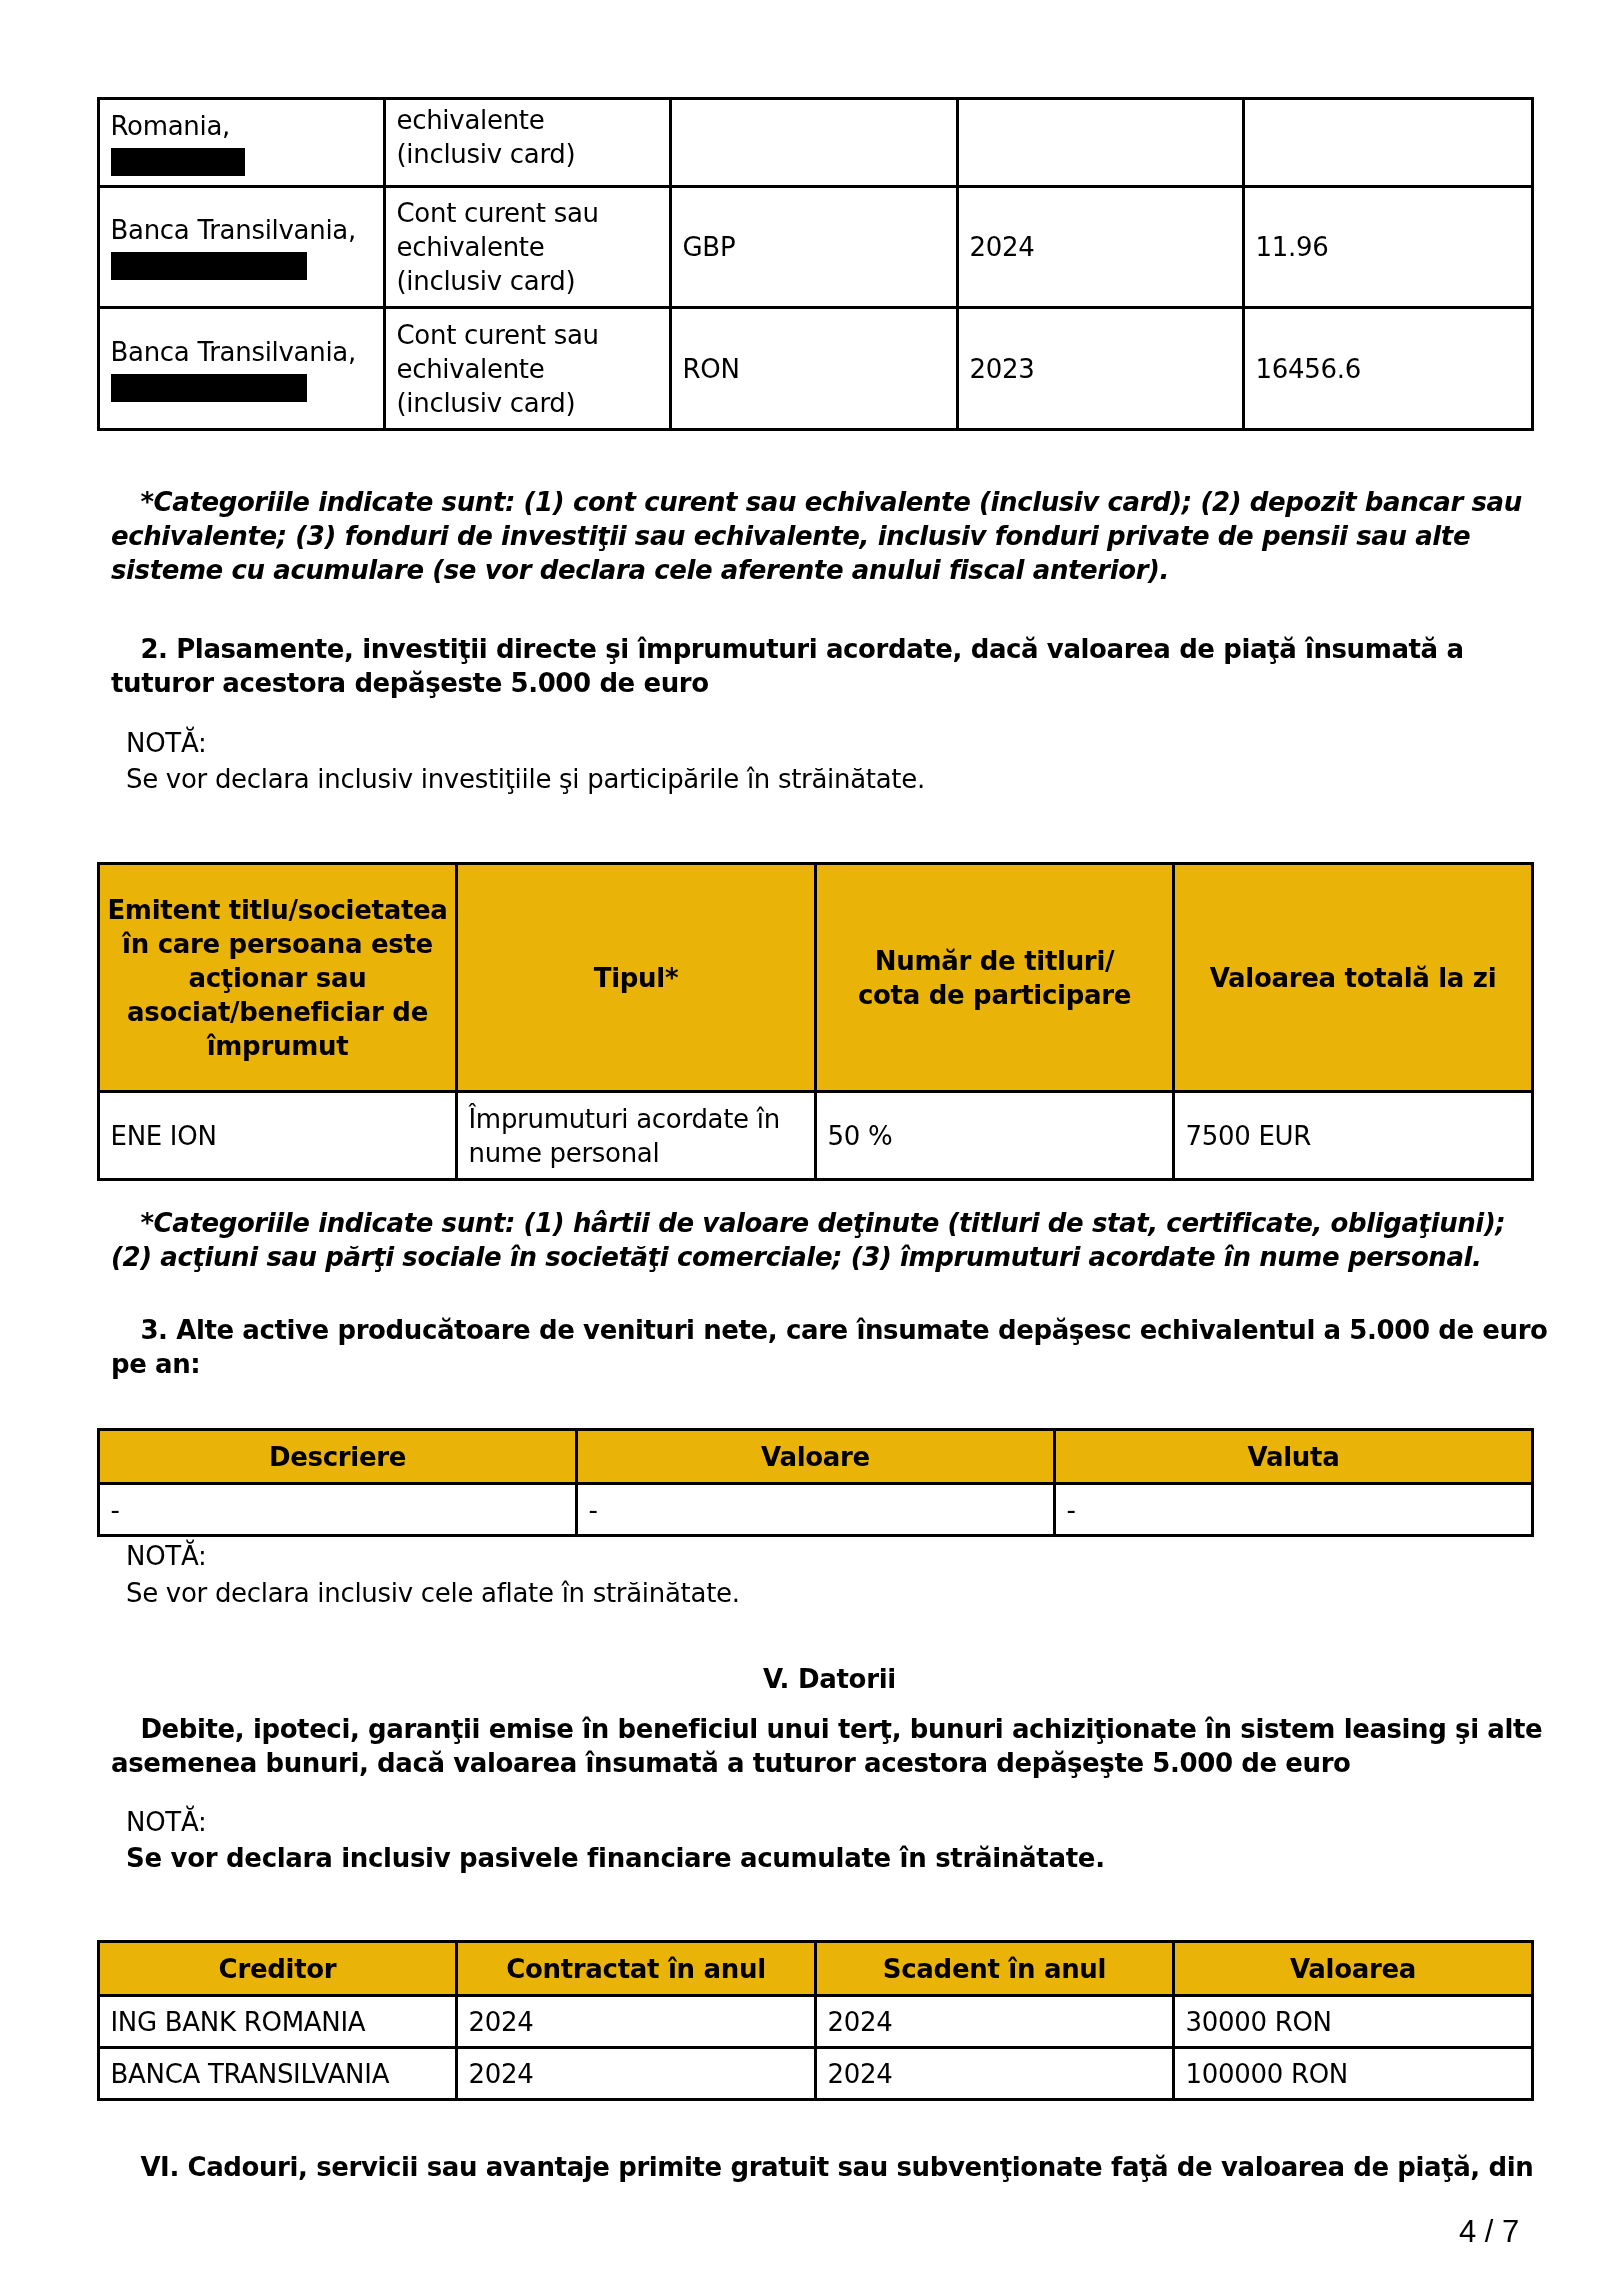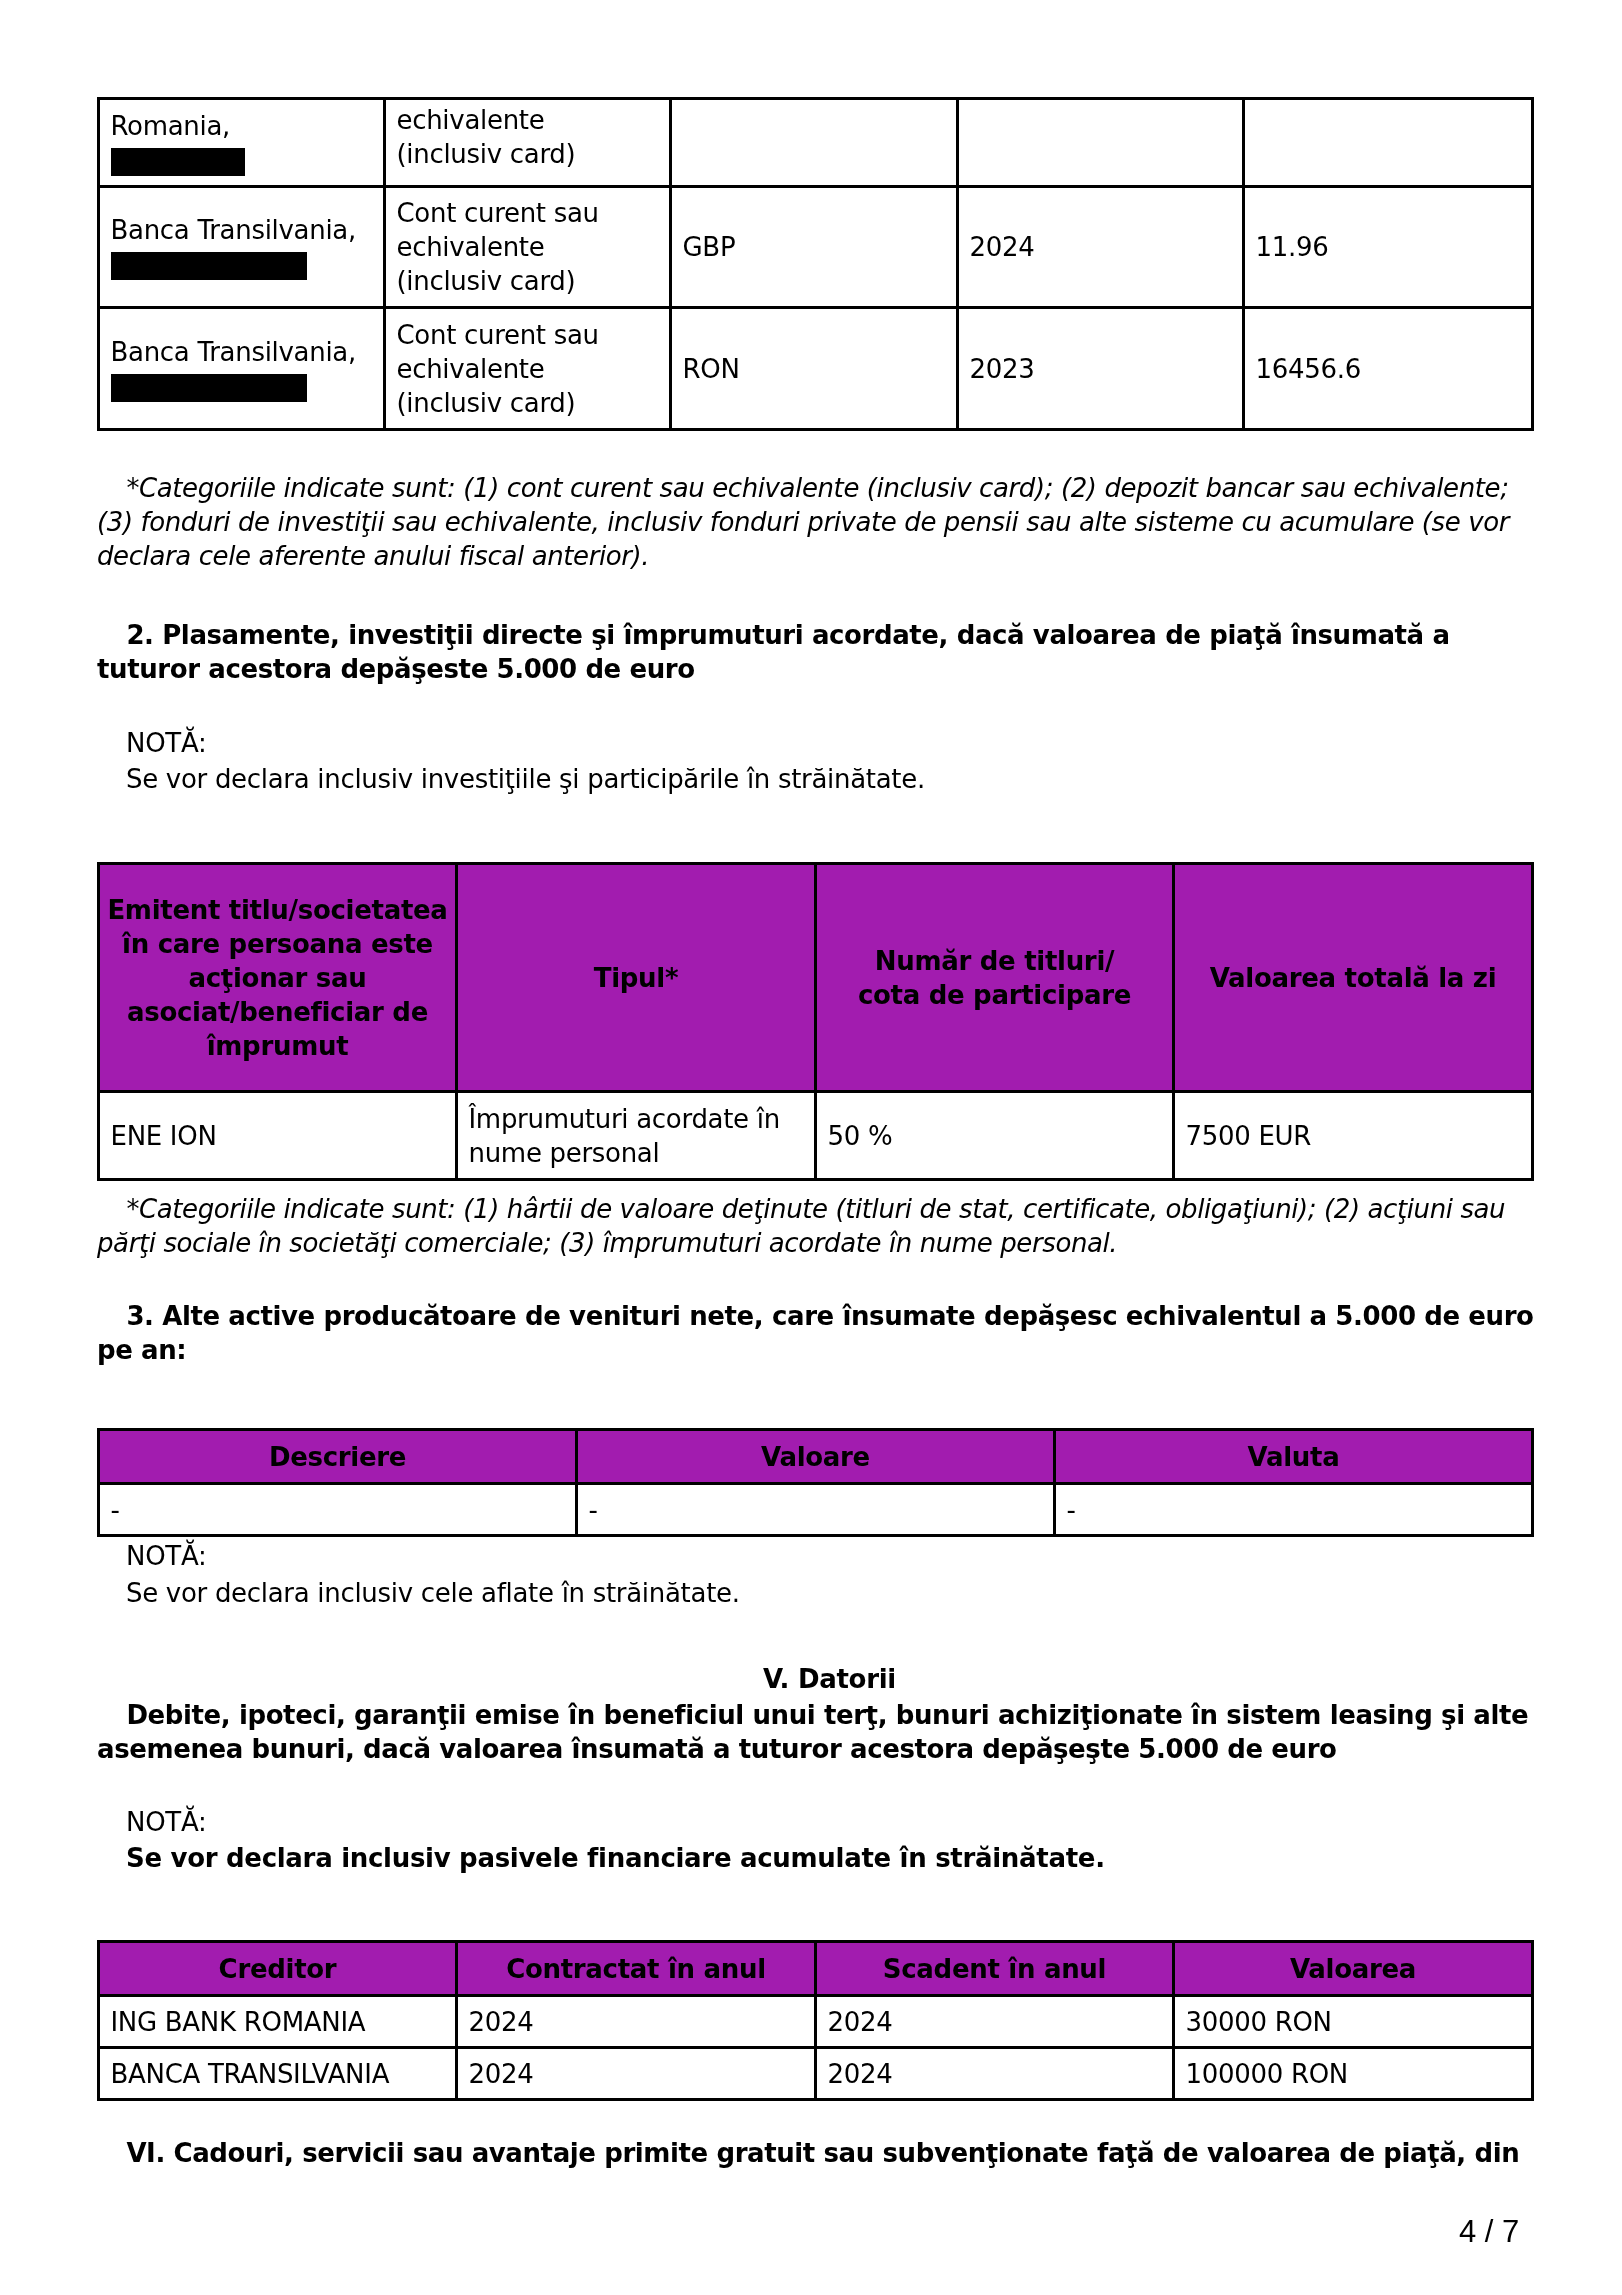--- a/index.html
+++ b/index.html
@@ -11,27 +11,27 @@
   table.doc {
     position: absolute; left: 97px; width: 1433px;
     border-collapse: collapse; table-layout: fixed;
     font-size: 26px; line-height: 34px; border-radius: 27px;
   }
   table.doc td, table.doc th {
     border: 3.3px solid #000; padding: 0 10.5px; vertical-align: middle;
     text-align: left; font-weight: normal; letter-spacing: -0.3px;
   }
   table.doc th {
-    background: #a21caf; font-weight: bold; text-align: center;
+    background: #eab308; font-weight: bold; text-align: center;
   }
   .redact { display: inline-block; background: #000; height: 28px; vertical-align: middle; margin-top: 1.3px; }
   .note-italic { font-style: italic; letter-spacing: -0.4px; }
   .heading { font-weight: bold; letter-spacing: -0.4px; }
   .indent { text-indent: 29.4px; }
-  .para { position: absolute; left: 97px; width: 1440px; margin: 0; }
+  .para { position: absolute; left: 97px; width: 1440px; margin: 14px; font-weight: bold; }
   .ind-block { position: absolute; left: 126px; width: 1407px; margin: 0; letter-spacing: -0.3px; }
   .pagenum { position: absolute; left: 1459px; top: 2213px; font-family: "Liberation Sans", sans-serif; font-size: 31px; line-height: 37px; }
 </style>
 </head>
 <body>
 
 <table class="doc" style="top:97px;">
   <colgroup>
       <col style="width:286px">
       <col style="width:286px">

